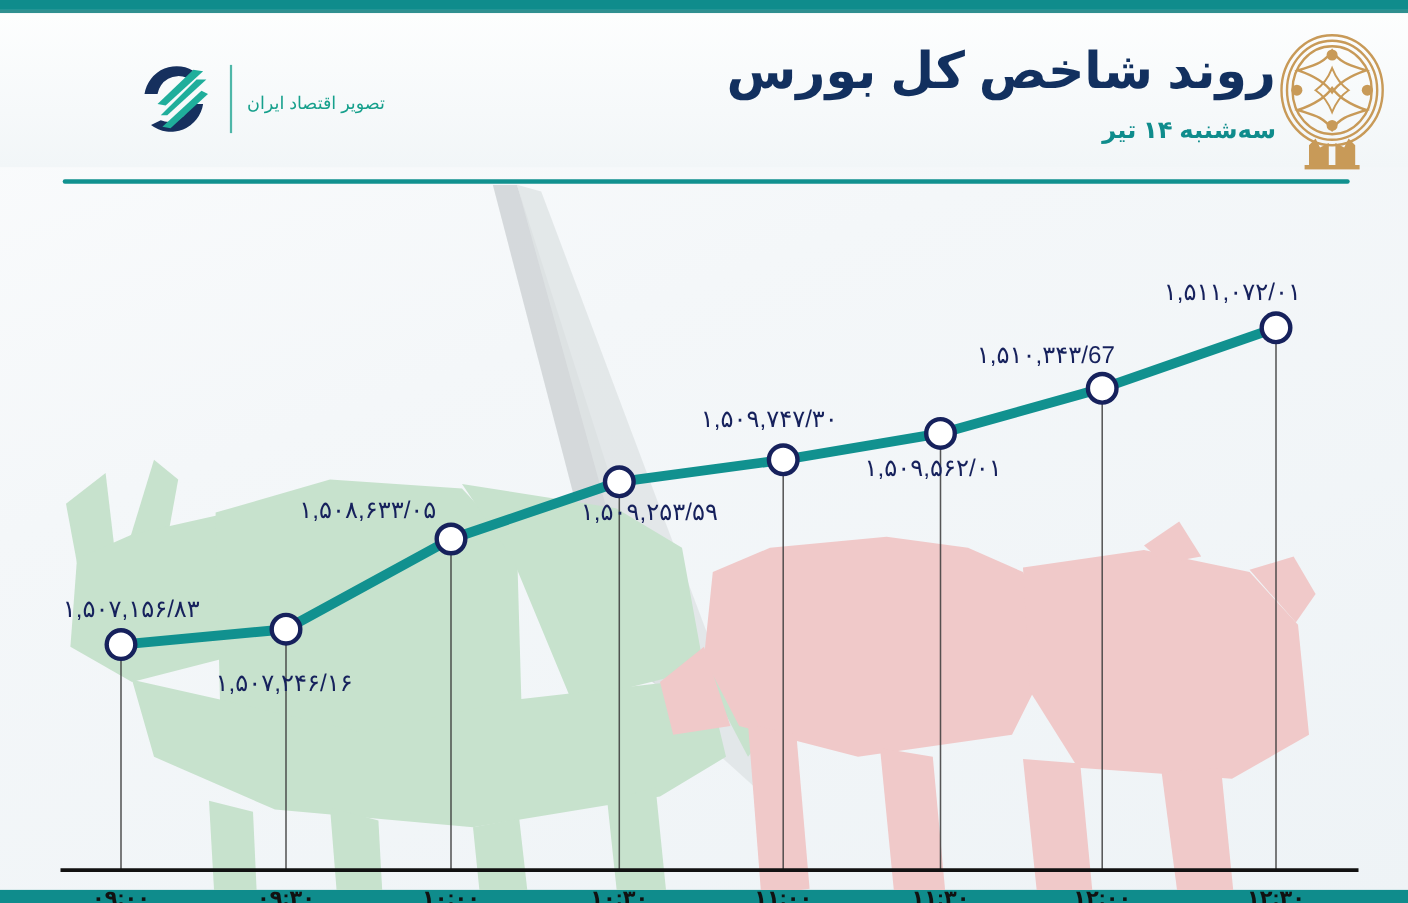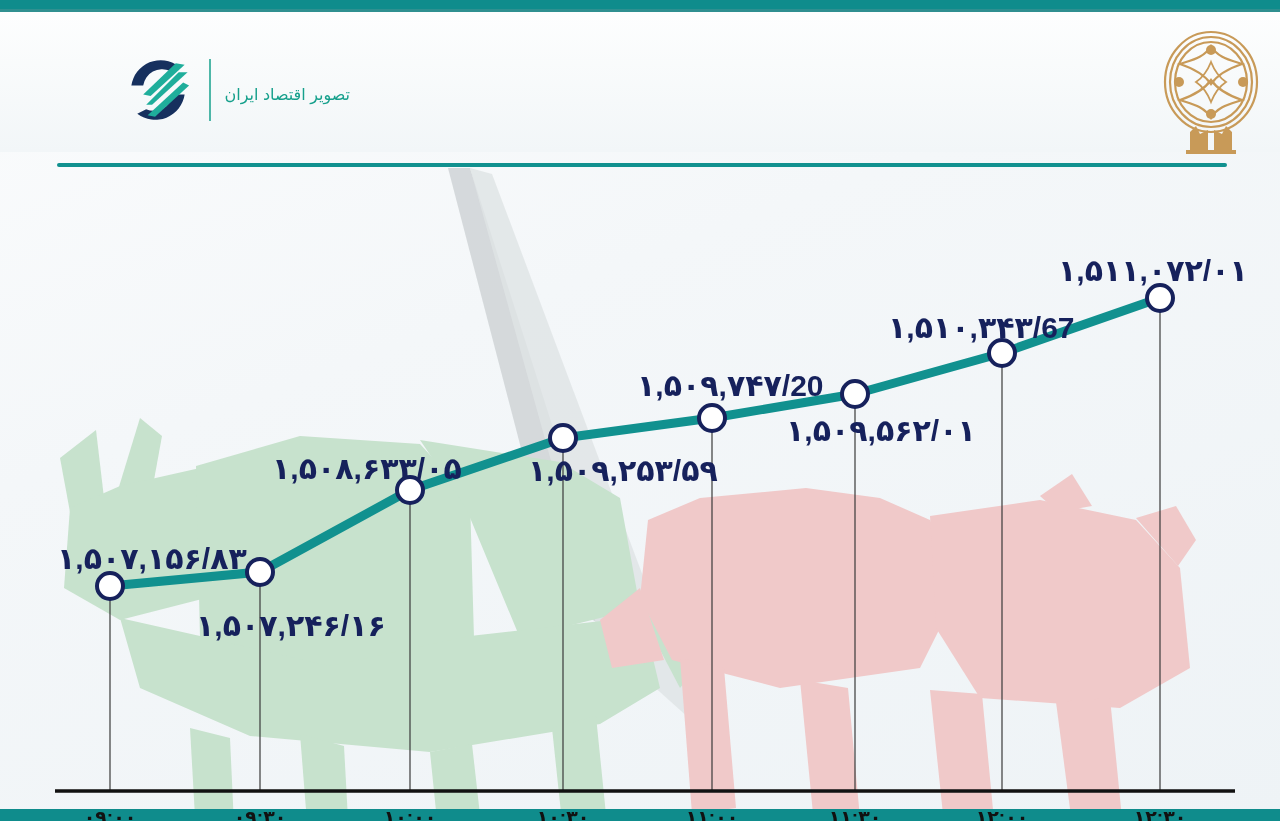--- a/index.html
+++ b/index.html
@@ -39,21 +39,21 @@
   .title-block{position:absolute;right:120px;top:26px;width:640px;text-align:left;direction:rtl;}
   .main-title{font-size:46px;font-weight:bold;color:#12305f;line-height:1.15;
               text-align:right;white-space:nowrap;}
   .sub-title{font-size:22px;font-weight:bold;color:#0f8c8c;margin-top:14px;text-align:right;}
   .emblem{position:absolute;right:14px;top:14px;width:110px;height:132px;}
 
   
   .chart{position:absolute;left:0;top:168px;width:1280px;height:641px;}
   .chart svg{position:absolute;left:0;top:0;}
 
-  .vlabel{position:absolute;font-size:30px;font-weight:bold;color:#16215c;
+  .vlabel{position:absolute;font-size:22px;font-weight:normal;color:#16215c;
           white-space:nowrap;direction:ltr;unicode-bidi:bidi-override;}
   .tlabel{position:absolute;font-size:19px;font-weight:bold;color:#111111;
           white-space:nowrap;direction:ltr;transform:translateX(-50%);}
 </style>
 </head>
 <body>
 
 <div class="page">
 
   <div class="edge-top"></div>
@@ -70,20 +70,22 @@
       <svg class="logo-mark" viewBox="0 0 100 100">
         <path d="M78 18 A40 40 0 0 0 14 44 L30 44 A26 26 0 0 1 66 24 Z" fill="#16305e"></path>
         <path d="M22 82 A40 40 0 0 0 86 56 L70 56 A26 26 0 0 1 34 76 Z" fill="#16305e"></path>
         <path d="M34 70 L78 26 L90 26 L42 70 Z" fill="#1fae9b"></path>
         <path d="M30 56 L74 14 L86 16 L40 58 Z" fill="#1fae9b"></path>
         <path d="M36 84 L84 40 L92 44 L46 86 Z" fill="#1fae9b"></path>
       </svg>
     </div>
 
     <div class="title-block">
+      <div class="main-title">روند شاخص کل بورس</div>
+      <div class="sub-title">سه‌شنبه ۱۴ تیر</div>
     </div>
 
     <svg class="emblem" viewBox="0 0 110 132">
       <g fill="none" stroke="#c89a58" stroke-width="2.2">
         <ellipse cx="55" cy="56" rx="46" ry="50"></ellipse>
         <ellipse cx="55" cy="56" rx="41" ry="45"></ellipse>
         <ellipse cx="55" cy="56" rx="36" ry="40"></ellipse>
       </g>
       <path d="M55 20 C62 32 74 34 86 38 C74 42 62 48 55 58 C48 48 36 42 24 38 C36 34 48 32 55 20 Z" fill="none" stroke="#c89a58" stroke-width="2.2"></path>
       <path d="M55 92 C62 80 74 78 86 74 C74 70 62 64 55 54 C48 64 36 70 24 74 C36 78 48 80 55 92 Z" fill="none" stroke="#c89a58" stroke-width="2.2"></path>
@@ -159,21 +161,21 @@
         <circle cx="1160" cy="130" r="13" fill="#ffffff" stroke="#16215c" stroke-width="4"></circle>
       </g>
 
       <line x1="55" y1="623" x2="1235" y2="623" stroke="#111111" stroke-width="3.5"></line>
     </svg>
 
     <div class="vlabel" style="left:40px;top:373px;margin-left:17px;">۱,۵۰۷,۱۵۶/۸۳</div>
     <div class="vlabel" style="left:196px;top:440px;">۱,۵۰۷,۲۴۶/۱۶</div>
     <div class="vlabel" style="left:272px;top:283px;">۱,۵۰۸,۶۳۳/۰۵</div>
     <div class="vlabel" style="left:528px;top:285px;">۱,۵۰۹,۲۵۳/۵۹</div>
-    <div class="vlabel" style="left:637px;top:200px;">۱,۵۰۹,۷۴۷/20</div>
+    <div class="vlabel" style="left:637px;top:200px;">۱,۵۰۹,۷۴۷/۳۰</div>
     <div class="vlabel" style="left:786px;top:245px;">۱,۵۰۹,۵۶۲/۰۱</div>
     <div class="vlabel" style="left:888px;top:142px;">۱,۵۱۰,۳۴۳/67</div>
     <div class="vlabel" style="left:1058px;top:85px;">۱,۵۱۱,۰۷۲/۰۱</div>
 
     <div class="tlabel" style="left:110px;top:638px;">۰۹:۰۰</div>
     <div class="tlabel" style="left:260px;top:638px;">۰۹:۳۰</div>
     <div class="tlabel" style="left:410px;top:638px;">۱۰:۰۰</div>
     <div class="tlabel" style="left:563px;top:638px;">۱۰:۳۰</div>
     <div class="tlabel" style="left:712px;top:638px;">۱۱:۰۰</div>
     <div class="tlabel" style="left:855px;top:638px;">۱۱:۳۰</div>

